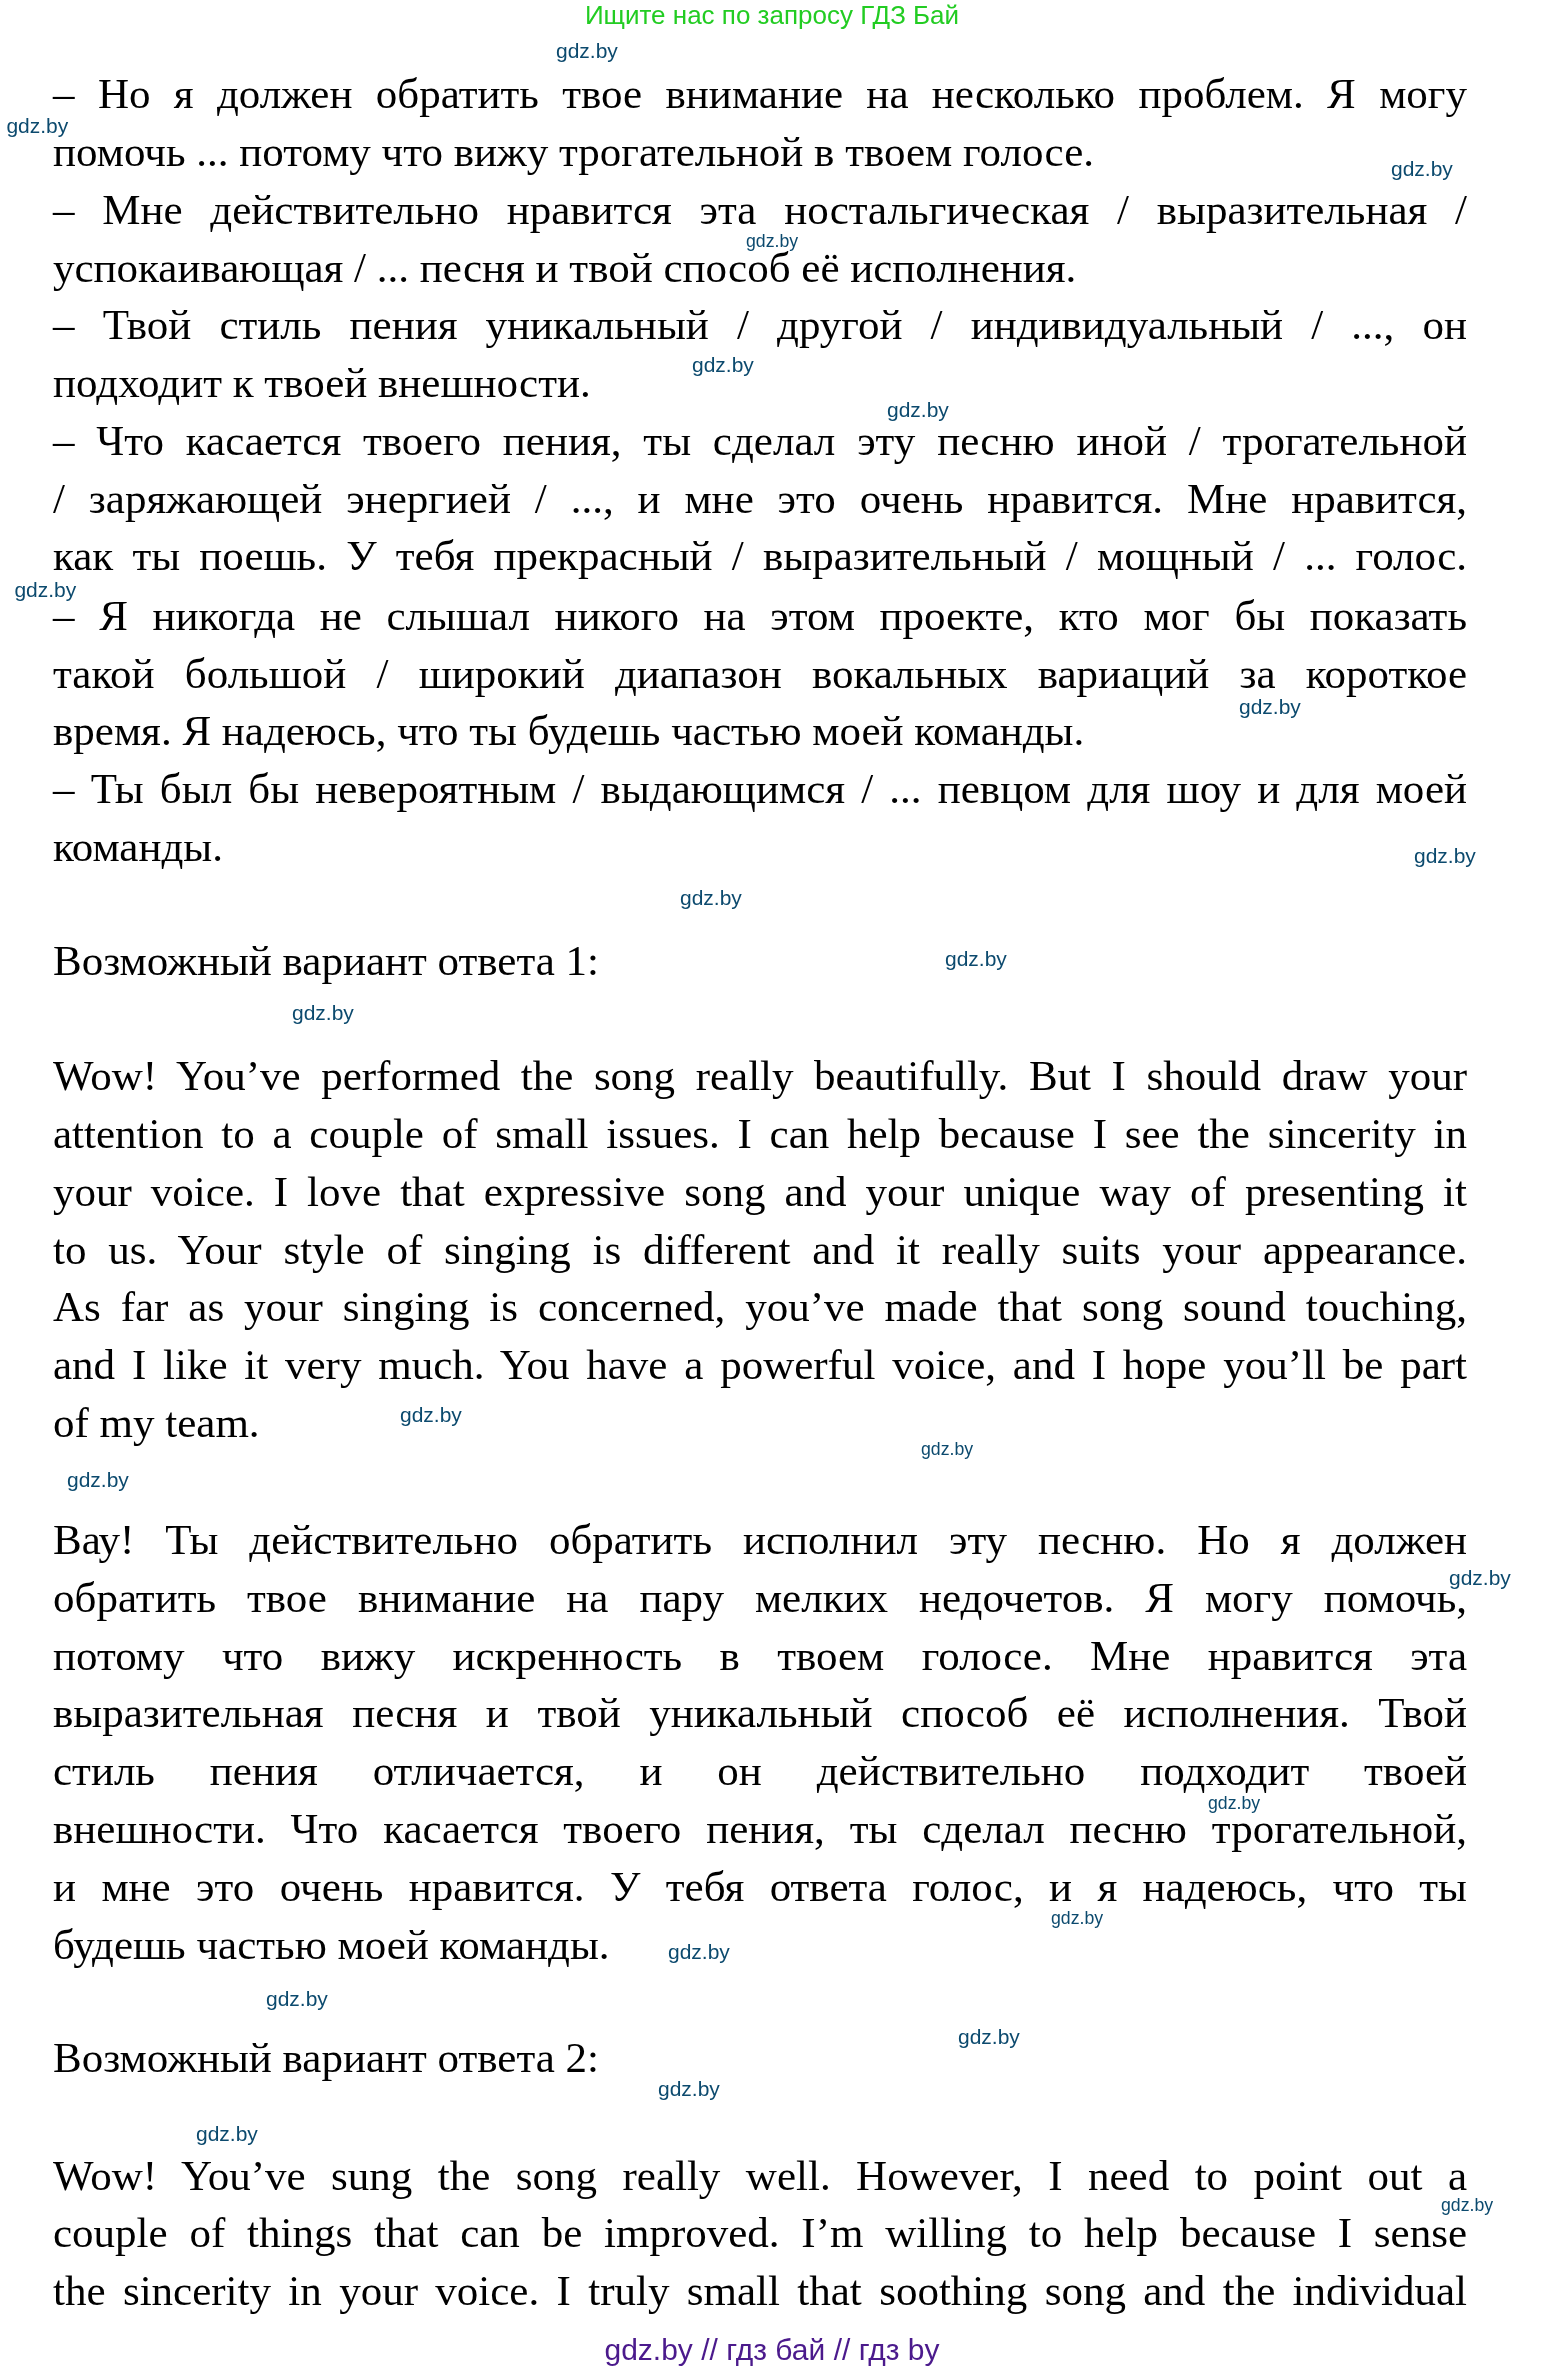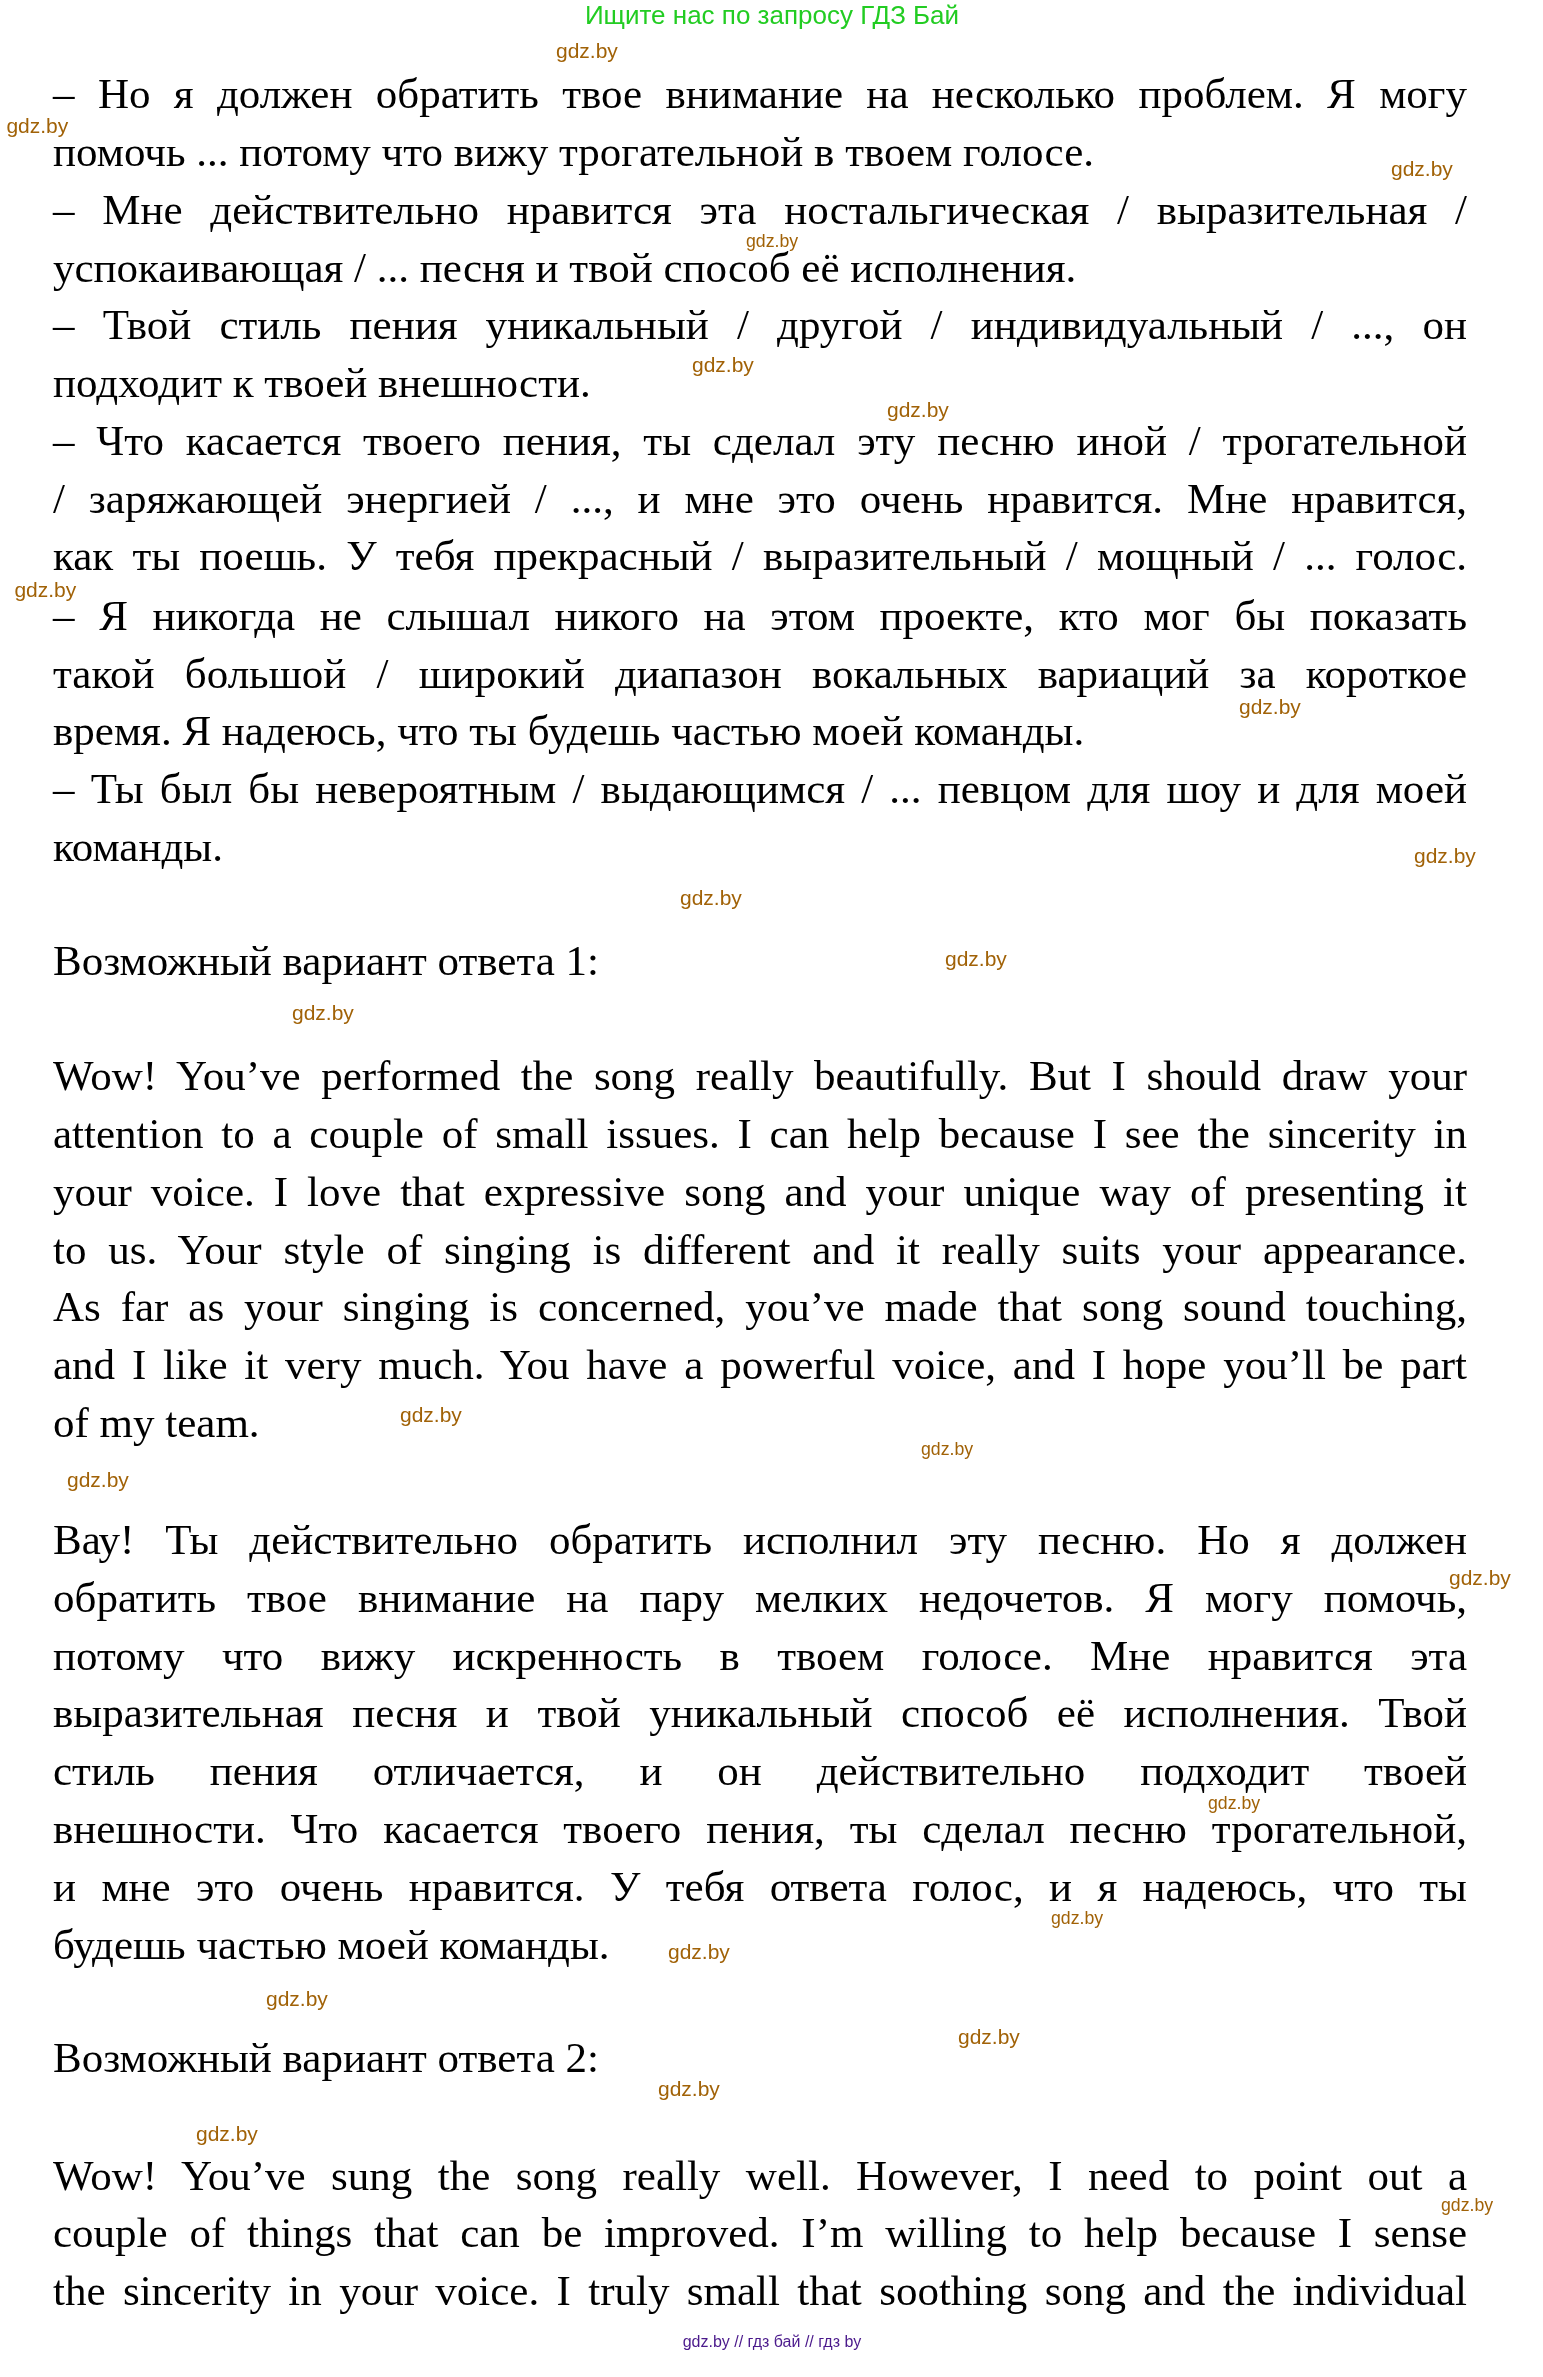--- a/index.html
+++ b/index.html
@@ -3,30 +3,30 @@
 <meta charset="utf-8">
 <style>
   html, body { margin: 0; padding: 0; background: #ffffff; }
   body { width: 1544px; height: 2377px; position: relative; overflow: hidden; }
   .top-banner {
     position: absolute; left: 0; width: 1544px; top: 0; text-align: center;
     font-family: "Liberation Sans", sans-serif; font-size: 26px; color: #22cc22;
   }
   .footer {
     position: absolute; left: 0; width: 1544px; top: 2333px; text-align: center;
-    font-family: "Liberation Sans", sans-serif; font-size: 16px; color: #4b1a8c;
+    font-family: "Liberation Sans", sans-serif; font-size: 30px; color: #4b1a8c;
   }
   .line {
     position: absolute; left: 53px; width: 1414px;
     font-family: "Liberation Serif", serif; font-size: 43px; color: #000;
     white-space: nowrap; line-height: 1;
   }
   .just { text-align: justify; text-align-last: justify; }
   .wm {
-    position: absolute; font-family: "Liberation Sans", sans-serif; font-size: 21px; color: #a16207;
+    position: absolute; font-family: "Liberation Sans", sans-serif; font-size: 21px; color: #0c4a6e;
   }
   .wm.small { font-size: 17.7px; }
 </style>
 </head>
 <body>
 
 <div class="top-banner">Ищите нас по запросу ГДЗ Бай</div>
 
 <div class="line just" style="top:72px">– Но я должен обратить твое внимание на несколько проблем. Я могу</div>
 <div class="line" style="top:130px">помочь ... потому что вижу трогательной в твоем голосе.</div>

